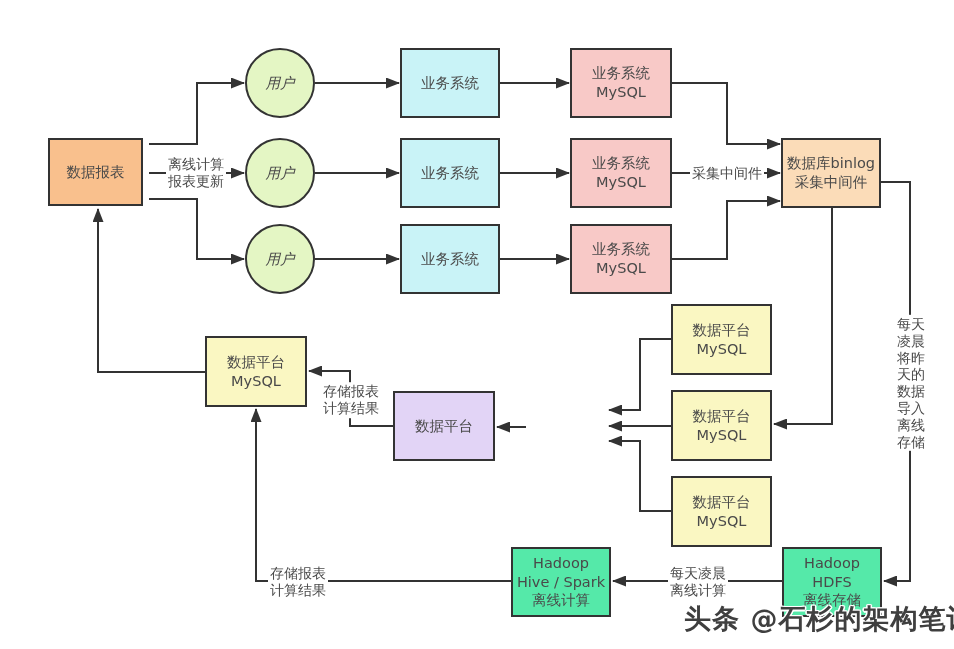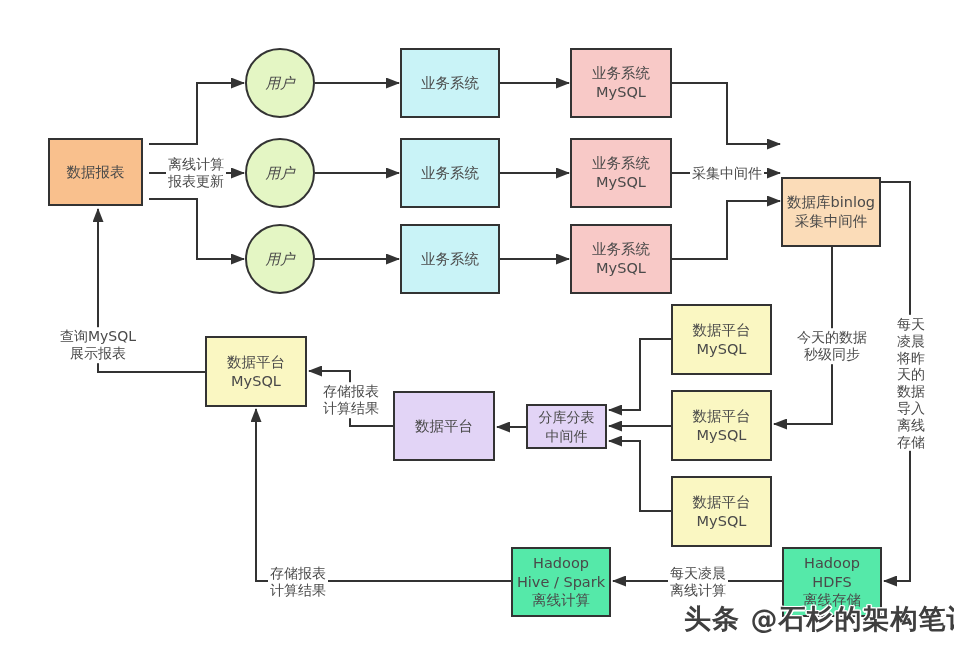--- a/index.html
+++ b/index.html
@@ -5,21 +5,21 @@
   html,body{margin:0;padding:0;background:#fff;}
   #canvas{position:relative;width:954px;height:649px;background:#ffffff;overflow:hidden;
           font-family:"DejaVu Sans","Liberation Sans",sans-serif;color:var(--text,#4a4a4a);}
   #wires{position:absolute;left:0;top:0;z-index:0;}
   .edge{fill:none;stroke:var(--line,#333);stroke-width:2;}
   .node{position:absolute;display:flex;align-items:center;justify-content:center;text-align:center;
         border:2px solid var(--line,#333);box-sizing:border-box;z-index:1;
         font-size:14.5px;line-height:1.3;white-space:pre-line;color:var(--text,#4a4a4a);}
   .circle{border-radius:50%;}
   .n-report{background:var(--report-box,#f9c08d);}
-  .n-binlog{background:var(--binlog-box,#fbdcb8);margin-top:39px;}
+  .n-binlog{background:var(--binlog-box,#fbdcb8);}
   .n-user{background:var(--user-circle,#e4f6c4);font-style:italic;}
   .n-biz{background:var(--biz-system,#c9f3f7);}
   .n-bizmysql{background:var(--biz-mysql,#f8c9c7);}
   .n-platmysql{background:var(--platform-mysql,#faf7c2);}
   .n-plat{background:var(--platform,#e2d4f6);}
   .n-hadoop{background:var(--hadoop,#55e9a9);}
   .elabel{position:absolute;transform:translate(-50%,-50%);background:#fff;z-index:2;
           text-align:center;font-size:14px;line-height:1.2;white-space:pre-line;padding:1px 2px;
           color:var(--text,#4a4a4a);}
   .watermark{position:absolute;left:684px;top:601px;z-index:3;font-size:27px;font-weight:bold;
@@ -80,49 +80,43 @@
 MySQL</div>
 
   <div class="node n-binlog" style="left:781px;top:138px;width:100px;height:70px;">数据库binlog
 采集中间件</div>
 
   <div class="node n-platmysql" style="left:205px;top:336px;width:102px;height:71px;">数据平台
 MySQL</div>
 
   <div class="node n-plat" style="left:393px;top:391px;width:102px;height:70px;">数据平台</div>
 
-  <div class="node n-plat" style="left:526px;top:404px;width:81px;height:45px;font-size:14px;">分库分表
-中间件</div>
 
   <div class="node n-platmysql" style="left:671px;top:304px;width:101px;height:71px;">数据平台
 MySQL</div>
   <div class="node n-platmysql" style="left:671px;top:390px;width:101px;height:71px;">数据平台
 MySQL</div>
   <div class="node n-platmysql" style="left:671px;top:476px;width:101px;height:71px;">数据平台
 MySQL</div>
 
   <div class="node n-hadoop" style="left:511px;top:547px;width:100px;height:70px;">Hadoop
 Hive / Spark
 离线计算</div>
   <div class="node n-hadoop" style="left:782px;top:547px;width:100px;height:70px;">Hadoop
 HDFS
 离线存储</div>
 
   <div class="elabel" style="left:196px;top:173px;">离线计算
 报表更新</div>
   <div class="elabel" style="left:727px;top:173px;">采集中间件</div>
-  <div class="elabel" style="left:832px;top:346px;">今天的数据
-秒级同步</div>
   <div class="elabel" style="left:911px;top:383px;">每天凌晨
 将昨天的数据
 导入离线存储</div>
   <div class="elabel" style="left:351px;top:400px;">存储报表
 计算结果</div>
-  <div class="elabel" style="left:98px;top:345px;">查询MySQL
-展示报表</div>
   <div class="elabel" style="left:698px;top:582px;">每天凌晨
 离线计算</div>
   <div class="elabel" style="left:298px;top:582px;">存储报表
 计算结果</div>
 
   <div class="watermark">头条 @石杉的架构笔记</div>
 
 </div>
 
 </body></html>

